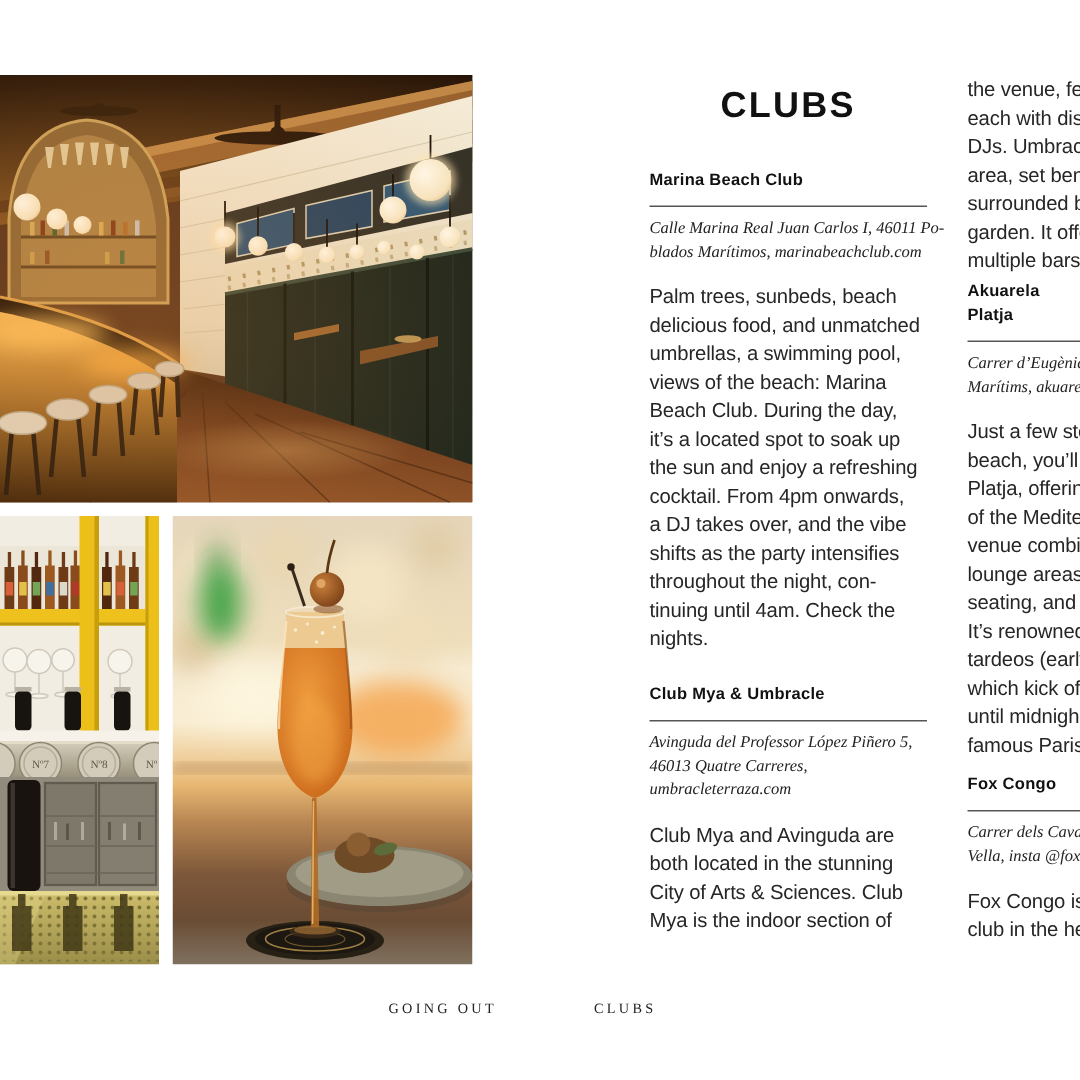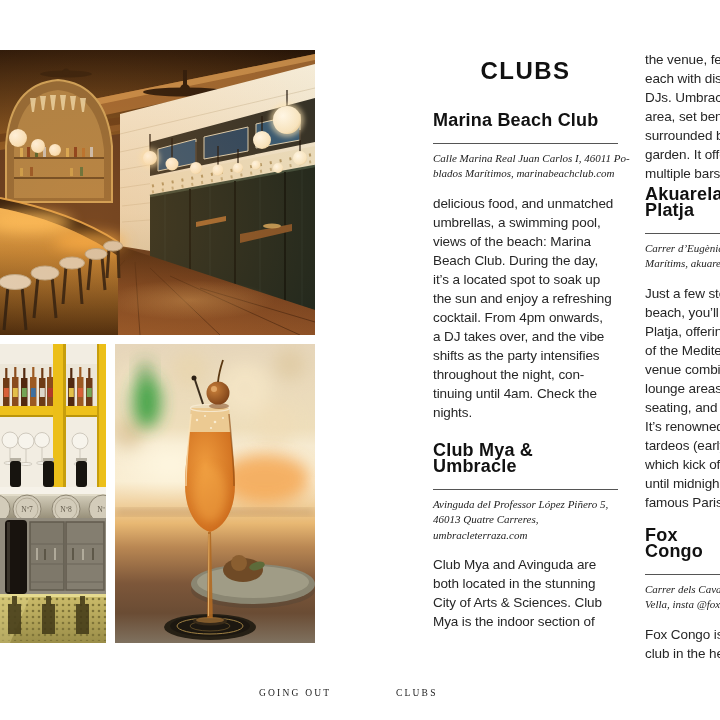--- a/index.html
+++ b/index.html
@@ -4,38 +4,38 @@
 <style>
   html,body{margin:0;padding:0;background:#fff;}
   .page{position:relative;width:720px;height:720px;background:#ffffff;overflow:hidden;
         font-family:"Liberation Sans",sans-serif;color:#1f1f1f;}
   .photo{position:absolute;display:block;}
   
   .col-main{position:absolute;left:433px;top:50px;width:185px;}
   .page-title{font-weight:700;font-size:24px;line-height:26px;letter-spacing:1.5px;
               text-align:center;margin:8px 0 0 0;color:#111;}
   .sec{margin:0;}
-  .sec-head{font-weight:700;font-size:18px;line-height:16px;letter-spacing:.2px;color:#111;}
+  .sec-head{font-weight:700;font-size:11px;line-height:16px;letter-spacing:.2px;color:#111;}
   .rule{border:0;border-top:1.2px solid #555;margin:7px 0 0 0;}
   .address{font-family:"Liberation Serif",serif;font-style:italic;font-size:11px;
            line-height:15.5px;color:#222;margin-top:7px;}
   .body-text{margin-top:12px;font-size:13.5px;line-height:19px;letter-spacing:-.1px;color:#262626;}
   .body-text div,.address div{white-space:nowrap;}
   .m-head1{margin-top:28px;}
   .m-head2{margin-top:20px;}
   
   .col-right{position:absolute;left:645px;top:50px;width:75px;}
   .col-right .body-text{margin-top:0;}
   .r-head1{margin-top:3px;}
   .r-head2{}
   .col-right .cont + .sec .sec-head{}
   .col-right .body2{margin-top:12px;}
   
   .folio{position:absolute;font-family:"Liberation Serif",serif;font-size:9.5px;
-         letter-spacing:2.2px;color:#222;top:688px;}
+         letter-spacing:2.2px;color:#222;top:668px;}
   .folio-left{left:259px;}
   .folio-right{left:396px;}
 </style>
 </head>
 <body>
 
 <div class="page">
 
   <svg class="photo" style="left:0;top:50px;" width="315" height="285" viewBox="0 0 315 285" role="img">
     <defs>
@@ -420,20 +420,21 @@
     <h1 class="page-title">CLUBS</h1>
 
     <section class="sec">
       <h2 class="sec-head m-head1">Marina Beach Club</h2>
       <hr class="rule">
       <div class="address">
           <div>Calle Marina Real Juan Carlos I, 46011 Po-</div>
           <div>blados Marítimos, marinabeachclub.com</div>
         </div>
       <div class="body-text">
+          <div>Palm trees, sunbeds, beach</div>
           <div>delicious food, and unmatched</div>
           <div>umbrellas, a swimming pool,</div>
           <div>views of the beach: Marina</div>
           <div>Beach Club. During the day,</div>
           <div>it’s a located spot to soak up</div>
           <div>the sun and enjoy a refreshing</div>
           <div>cocktail. From 4pm onwards,</div>
           <div>a DJ takes over, and the vibe</div>
           <div>shifts as the party intensifies</div>
           <div>throughout the night, con-</div>

